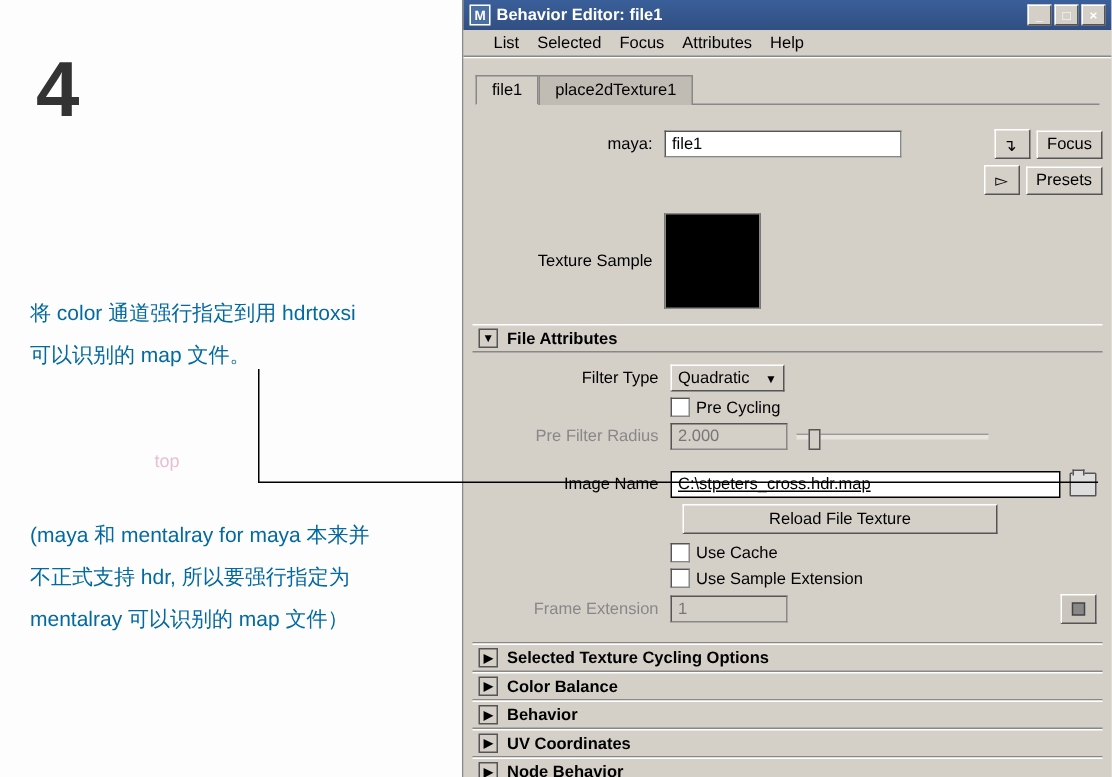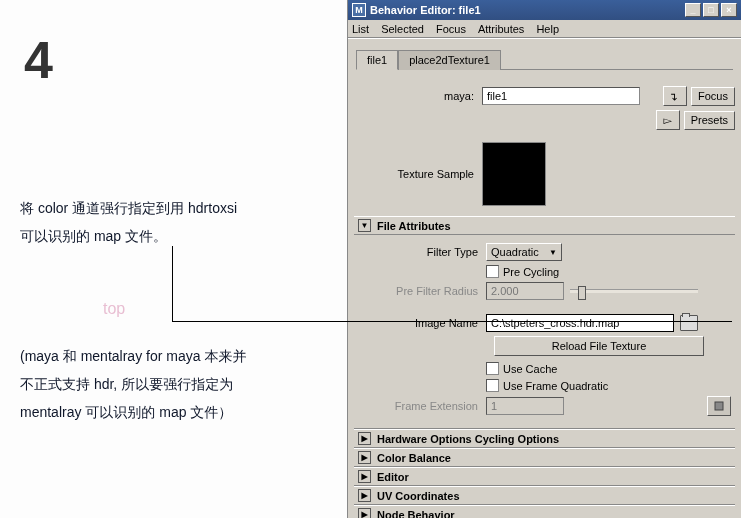--- a/index.html
+++ b/index.html
@@ -5,53 +5,53 @@
 * { box-sizing: border-box; margin: 0; padding: 0; }
 body { font-family: "Microsoft Sans Serif", Arial, sans-serif; font-size: 11px; background: #fdfdfd; width: 741px; height: 518px; overflow: hidden; position: relative; }
 
 .page-container { display: flex; width: 100%; height: 100%; }
 
 .left-panel { width: 347px; height: 100%; background: #fdfdfd; position: relative; padding: 10px; }
 .step-num { font-size: 52px; font-weight: bold; color: #333; padding: 20px 0 0 14px; font-family: "Arial Black", Arial, sans-serif; }
 .grid-bg { position: absolute; top: 4px; left: 4px; right: 10px; bottom: 200px;
   background-image: linear-gradient(#eee 1px, transparent 1px), linear-gradient(90deg, #eee 1px, transparent 1px);
   background-size: 10px 10px; opacity: 0.6; z-index: -1; }
-.text-block { position: absolute; font-size: 14px; color: #0f172a; line-height: 2.0; font-family: "SimSun", "Microsoft YaHei", sans-serif; }
+.text-block { position: absolute; font-size: 14px; color: #0369a1; line-height: 2.0; font-family: "SimSun", "Microsoft YaHei", sans-serif; }
 .text1 { top: 194px; left: 20px; width: 320px; }
 .text2 { top: 342px; left: 20px; width: 320px; }
-.top-label { position: absolute; top: 300px; left: 103px; color: #e8bed2; font-size: 16px; }
+.top-label { position: absolute; top: 300px; left: 103px; color: #e8bed2; font-size: 12px; }
 .conn-v { top: 246px; left: 172px; width: 1px; height: 76px; background: #000; position: absolute; }
 .conn-h { top: 321px; left: 172px; height: 1px; width: 560px; background: #000; position: absolute; z-index: 5; }
 
 .right-panel { flex: 1; height: 100%; background: #d4d0c8; border-left: 1px solid #888; position: relative; }
 
 .titlebar { background: linear-gradient(#3a5f9a, #314f82); height: 20px; display: flex; align-items: center; padding: 0 4px; color: #fff; font-size: 11px; font-weight: bold; }
 .titlebar .m-icon { width: 14px; height: 14px; background: #4a6fa5; border: 1px solid #fff; margin-right: 4px; display: flex; align-items: center; justify-content: center; font-size: 9px; font-weight: bold; }
 .titlebar-controls { margin-left: auto; display: flex; gap: 2px; }
 .tb-btn { width: 16px; height: 14px; background: #d4d0c8; border: 1px solid #fff; border-right-color: #555; border-bottom-color: #555; display: flex; align-items: center; justify-content: center; font-size: 9px; cursor: pointer; }
 
-.menubar { background: #d4d0c8; height: 18px; border-bottom: 1px solid #888; display: flex; align-items: center; padding: 0 4px; gap: 12px; }
+.menubar { background: #d4d0c8; height: 18px; border-bottom: 1px solid #888; display: flex; align-items: center; padding: 0 20px; gap: 12px; }
 .menubar span { cursor: pointer; }
 .menubar-sep { border-bottom: 1px solid #fff; }
 
 .tabs-area { padding: 10px 8px 4px 8px; background: #d4d0c8; }
 .tabs { display: flex; border-bottom: 1px solid #888; }
 .tab { padding: 3px 10px 3px 10px; background: #d4d0c8; border: 1px solid #888; border-bottom: none; margin-right: 0px; cursor: pointer; position: relative; top: 1px; }
 .tab.active { background: #d4d0c8; border-bottom: 1px solid #d4d0c8; }
 .tab.inactive { background: #c0bcb4; }
 
 .scroll-content { background: #d4d0c8; padding: 2px 6px; height: calc(100% - 58px); overflow: hidden; }
 
 .row { display: flex; align-items: center; margin: 4px 0; }
 .label-r { width: 128px; text-align: right; padding-right: 8px; font-size: 11px; color: #000; }
 .label-r.dim { color: #888; }
 
 .field-input { background: #fff; border: 1px solid #888; border-top-color: #555; border-left-color: #555; padding: 2px 4px; font-size: 11px; height: 18px; }
 .field-input.wide { width: 158px; }
-.field-input.path { width: 188px; }
+.field-input.path { width: 260px; text-decoration: underline; }
 .field-input.small { width: 78px; }
 .field-input.dim { background: #d4d0c8; color: #777; }
 
 .icon-btn { width: 24px; height: 20px; background: #d4d0c8; border: 1px solid #fff; border-right-color: #555; border-bottom-color: #555; margin-left: 4px; display: flex; align-items: center; justify-content: center; cursor: pointer; font-size: 11px; }
 .side-btn { height: 19px; background: #d4d0c8; border: 1px solid #fff; border-right-color: #555; border-bottom-color: #555; margin-left: 4px; padding: 0 6px; display: flex; align-items: center; cursor: pointer; min-width: 40px; }
 
 .texture-sample { width: 64px; height: 64px; background: #000; border: 1px solid #888; }
 
 .section-header { display: flex; align-items: center; background: #d4d0c8; border-top: 1px solid #fff; border-bottom: 1px solid #888; padding: 2px 4px; font-weight: bold; font-size: 11px; cursor: pointer; }
 .toggle-box { width: 13px; height: 13px; background: #d4d0c8; border: 1px solid #555; display: flex; align-items: center; justify-content: center; margin-right: 6px; font-size: 8px; }
@@ -189,46 +189,46 @@
         <div class="reload-btn">Reload File Texture</div>
 
         <div class="row" style="margin-top:6px;">
           <div class="label-r"></div>
           <span class="checkbox"></span>
           <span>Use Cache</span>
         </div>
         <div class="row">
           <div class="label-r"></div>
           <span class="checkbox"></span>
-          <span>Use Frame Quadratic</span>
+          <span>Use Sample Extension</span>
         </div>
         <div class="row">
           <div class="label-r dim">Frame Extension</div>
           <input class="field-input small dim" disabled="" value="1" style="">
           <div style="flex:1"></div>
           <div class="icon-btn" style="background:#cac6be;">
              <svg width="12" height="12">
                 <rect x="2" y="2" width="8" height="8" fill="#888" stroke="#444"></rect>
               </svg>
           </div>
         </div>
       </div>
 
       <div class="collapsed-sections">
         <div class="section-header">
           <div class="toggle-box">▶</div>
-          <span>Hardware Options Cycling Options</span>
+          <span>Selected Texture Cycling Options</span>
         </div>
         <div class="section-header">
           <div class="toggle-box">▶</div>
           <span>Color Balance</span>
         </div>
         <div class="section-header">
           <div class="toggle-box">▶</div>
-          <span>Editor</span>
+          <span>Behavior</span>
         </div>
         <div class="section-header">
           <div class="toggle-box">▶</div>
           <span>UV Coordinates</span>
         </div>
         <div class="section-header">
           <div class="toggle-box">▶</div>
           <span>Node Behavior</span>
         </div>
       </div>

